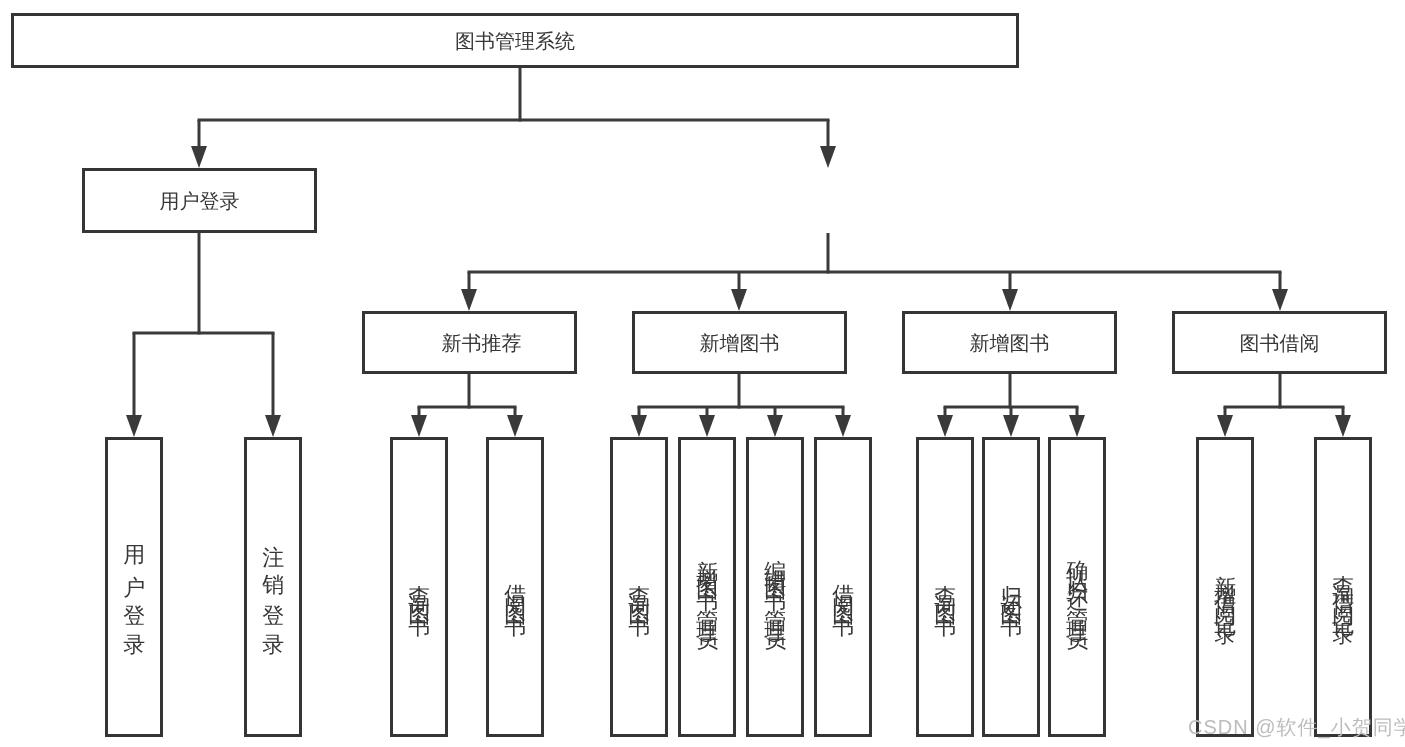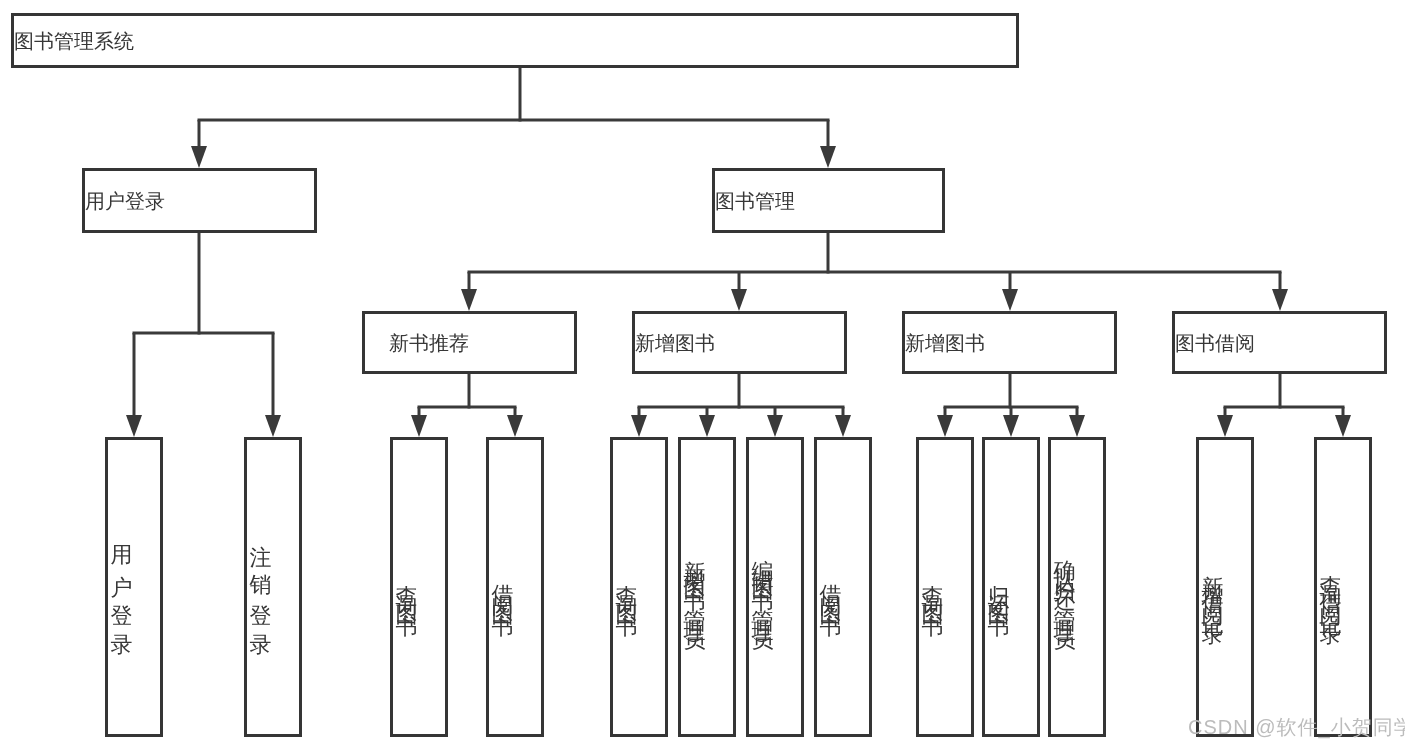--- a/index.html
+++ b/index.html
@@ -12,21 +12,21 @@
     overflow:hidden;
   }
   .wires { position:absolute; left:0; top:0; width:1405px; height:747px; }
   .box {
     position:absolute;
     box-sizing:border-box;
     border:3px solid #353535;
     background:#ffffff;
     display:flex;
     align-items:center;
-    justify-content:flex-start;
+    justify-content:center;
     color:#373737;
     font-size:20px;
     text-align:center;
     line-height:1.2;
     z-index:2;
   }
   .vbox span {
     writing-mode:vertical-rl;
     text-orientation:mixed;
     font-size:22px;
@@ -126,23 +126,20 @@
     </g>
   </svg>
 
   <div class="box" style="left:11px; top:13px; width:1008px; height:55px;">
     <span>图书管理系统</span>
   </div>
 
   <div class="box" style="left:82px; top:168px; width:235px; height:65px;">
     <span>用户登录</span>
   </div>
-  <div class="box" style="left:712px; top:168px; width:233px; height:65px;">
-    <span>图书管理</span>
-  </div>
 
   <div class="box" style="left:362px; top:311px; width:215px; height:63px;padding-left:24px;">
     <span>新书推荐</span>
   </div>
   <div class="box" style="left:632px; top:311px; width:215px; height:63px;">
     <span>新增图书</span>
   </div>
   <div class="box" style="left:902px; top:311px; width:215px; height:63px;">
     <span>新增图书</span>
   </div>

